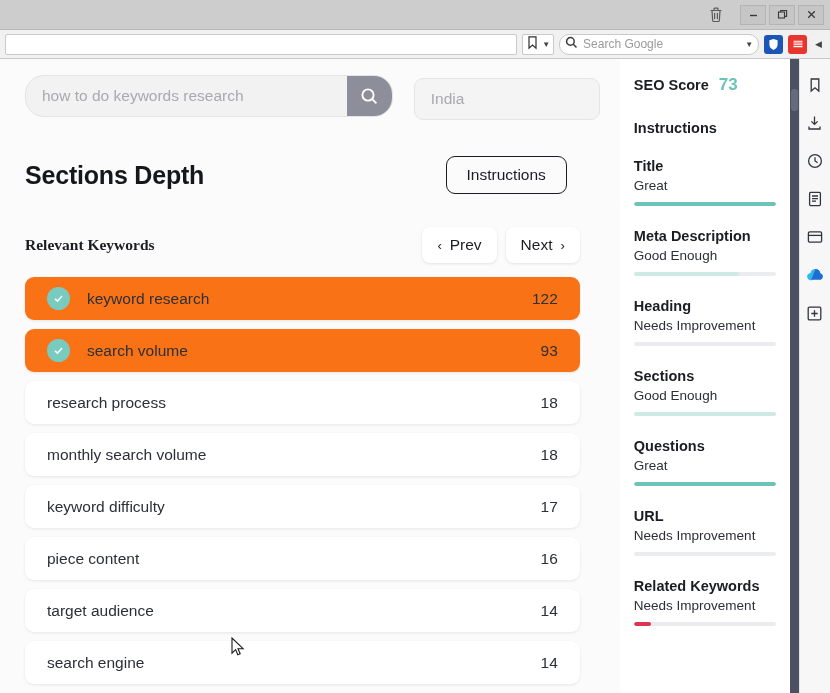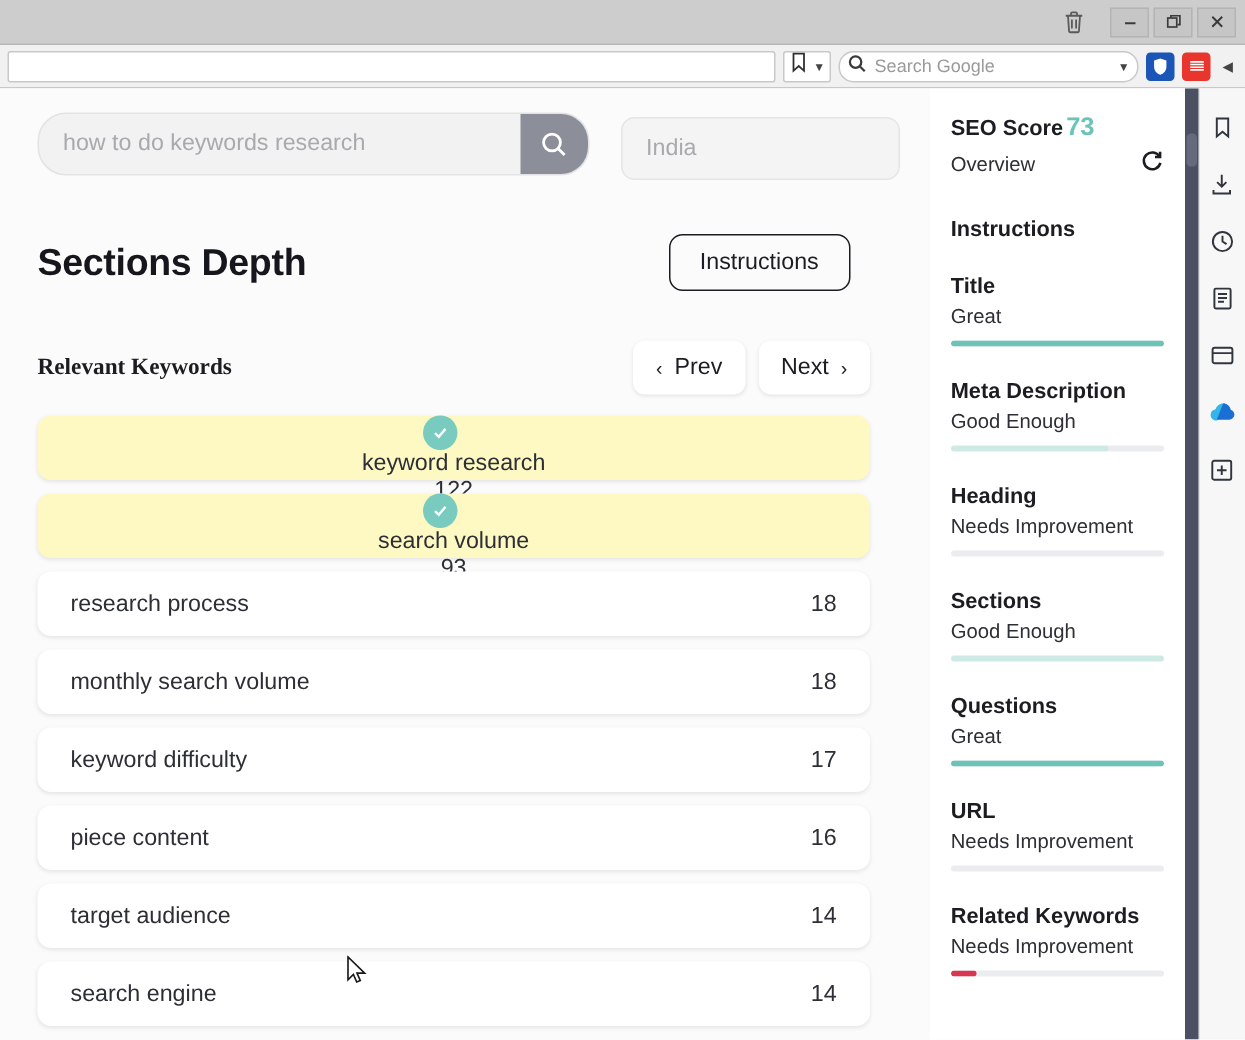--- a/index.html
+++ b/index.html
@@ -211,22 +211,21 @@
   .kwrow {
     height: 43px;
     border-radius: 9px;
     background: #ffffff;
     box-shadow: 0 1px 3px rgba(0,0,0,0.09);
     display: flex;
     align-items: center;
     padding: 0 22px 0 22px;
   }
   .kwrow.checked {
-    background: #fef9c3;
-    flex-direction: column;
+    background: #f97316;
   }
   .kwcheck {
     width: 23px; height: 23px;
     border-radius: 50%;
     background: #79cbc0;
     display: flex;
     align-items: center;
     justify-content: center;
     margin-right: 17px;
     flex: none;
@@ -253,21 +252,21 @@
   
   .seopanel {
     width: 173px;
     background: #ffffff;
     padding: 16px 14px 0 14px;
     overflow: hidden;
   }
   .seo-head {
     display: flex;
     align-items: baseline;
-    gap: 2px;
+    gap: 10px;
   }
   .seo-head .lbl {
     font-size: 14.5px;
     font-weight: bold;
     color: #1b1d22;
   }
   .seo-head .score {
     font-size: 17px;
     font-weight: bold;
     color: #6cc3b7;
@@ -486,29 +485,20 @@
         <path d="M1 1l0 15.2 3.6-3.6 2.2 5.1 2.4-1-2.2-5h5.1z" fill="#ffffff" stroke="#1a1a1a" stroke-width="1.1"></path>
       </svg>
     </div>
   </div>
 
   <div class="seopanel">
     <div class="seo-head">
       <span class="lbl">SEO Score</span>
       <span class="score">73</span>
     </div>
-    <div class="seo-sub">
-      <span class="ov">Overview</span>
-      <span>
-        <svg width="16" height="16" viewBox="0 0 16 16" fill="none" stroke="#1b1d22" stroke-width="1.7">
-          <path d="M13 5.4A5.6 5.6 0 1 0 13.6 9.6"></path>
-          <path d="M13.4 2.2v3.4h-3.4"></path>
-        </svg>
-      </span>
-    </div>
     <div class="seo-instr">Instructions</div>
     <div id="metrics">
         <div class="metric">
           <div class="m-name">Title</div>
           <div class="m-status">Great</div>
           <div class="m-bar">
             <div class="m-fill" style="width: 100%; background: rgb(108, 195, 183);"></div>
           </div>
         </div>
         <div class="metric">

